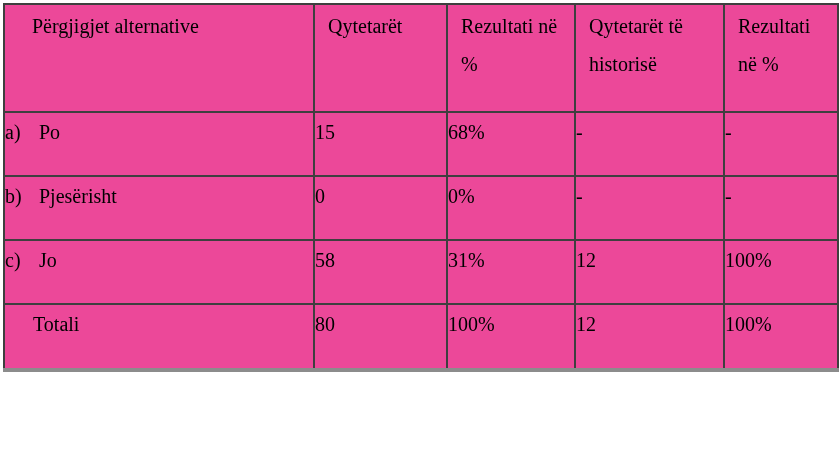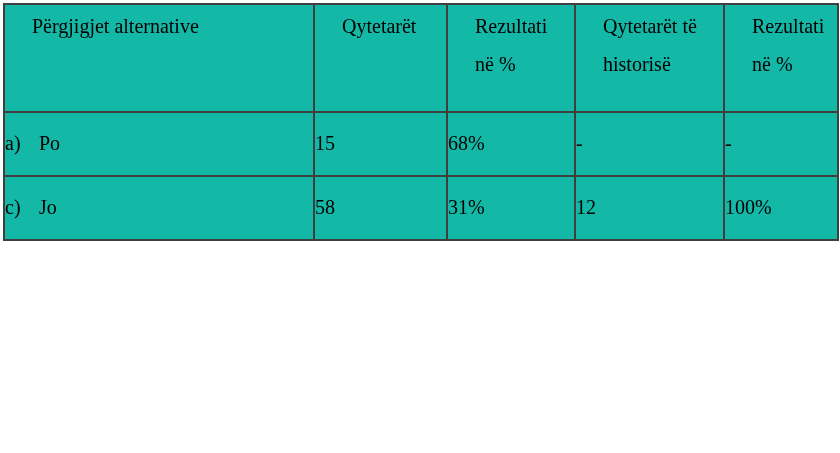--- a/index.html
+++ b/index.html
@@ -22,43 +22,43 @@
     background: #ffffff;
   }
   table.results-table td,
   table.results-table th {
     border: 2px solid #3f3f3f;
     vertical-align: top;
     font-size: 20px;
     font-weight: normal;
     padding: 0;
     overflow: hidden;
-    background: #14b8a6;
+    background: #ec4899;
   }
   
   table.results-table tr.row-total td {
     border-bottom: 4px solid #8c8c8c;
   }
   
   tr.header-row {
     height: 108px;
   }
   tr.header-row th {
     text-align: left;
     line-height: 1.9;
     padding-top: 2px;
   }
   tr.header-row th.col-label { padding-left: 27px; padding-right: 10px; }
-  tr.header-row th.col-num   { padding-left: 27px; padding-right: 8px; }
+  tr.header-row th.col-num   { padding-left: 13px; padding-right: 8px; }
   
   tr.data-row { height: 64px; }
   tr.row-total { height: 66px; }
   tr.data-row td, tr.row-total td {
     line-height: 1.4;
-    padding-top: 16px;
+    padding-top: 5px;
   }
   td.cell-label { text-align: left; padding-left: 35px; }
   td.cell-label .prefix {
     display: inline-block;
     width: 34px;
   }
   tr.row-total td.cell-label { padding-left: 28px; }
   td.cell-val { text-align: left; }
 </style>
 </head>
@@ -87,22 +87,38 @@
         <td class="cell-label">
           <span class="prefix">a)</span><span>Po</span>
         </td>
         <td class="cell-val">15</td>
         <td class="cell-val">68%</td>
         <td class="cell-val">-</td>
         <td class="cell-val">-</td>
       </tr>
       <tr class="data-row">
         <td class="cell-label">
+          <span class="prefix">b)</span><span>Pjesërisht</span>
+        </td>
+        <td class="cell-val">0</td>
+        <td class="cell-val">0%</td>
+        <td class="cell-val">-</td>
+        <td class="cell-val">-</td>
+      </tr>
+      <tr class="data-row">
+        <td class="cell-label">
           <span class="prefix">c)</span><span>Jo</span>
         </td>
         <td class="cell-val">58</td>
         <td class="cell-val">31%</td>
+        <td class="cell-val">12</td>
+        <td class="cell-val">100%</td>
+      </tr>
+      <tr class="row-total">
+        <td class="cell-label">Totali</td>
+        <td class="cell-val">80</td>
+        <td class="cell-val">100%</td>
         <td class="cell-val">12</td>
         <td class="cell-val">100%</td>
       </tr>
     </tbody>
   </table>
 </div>
 
 </body></html>

